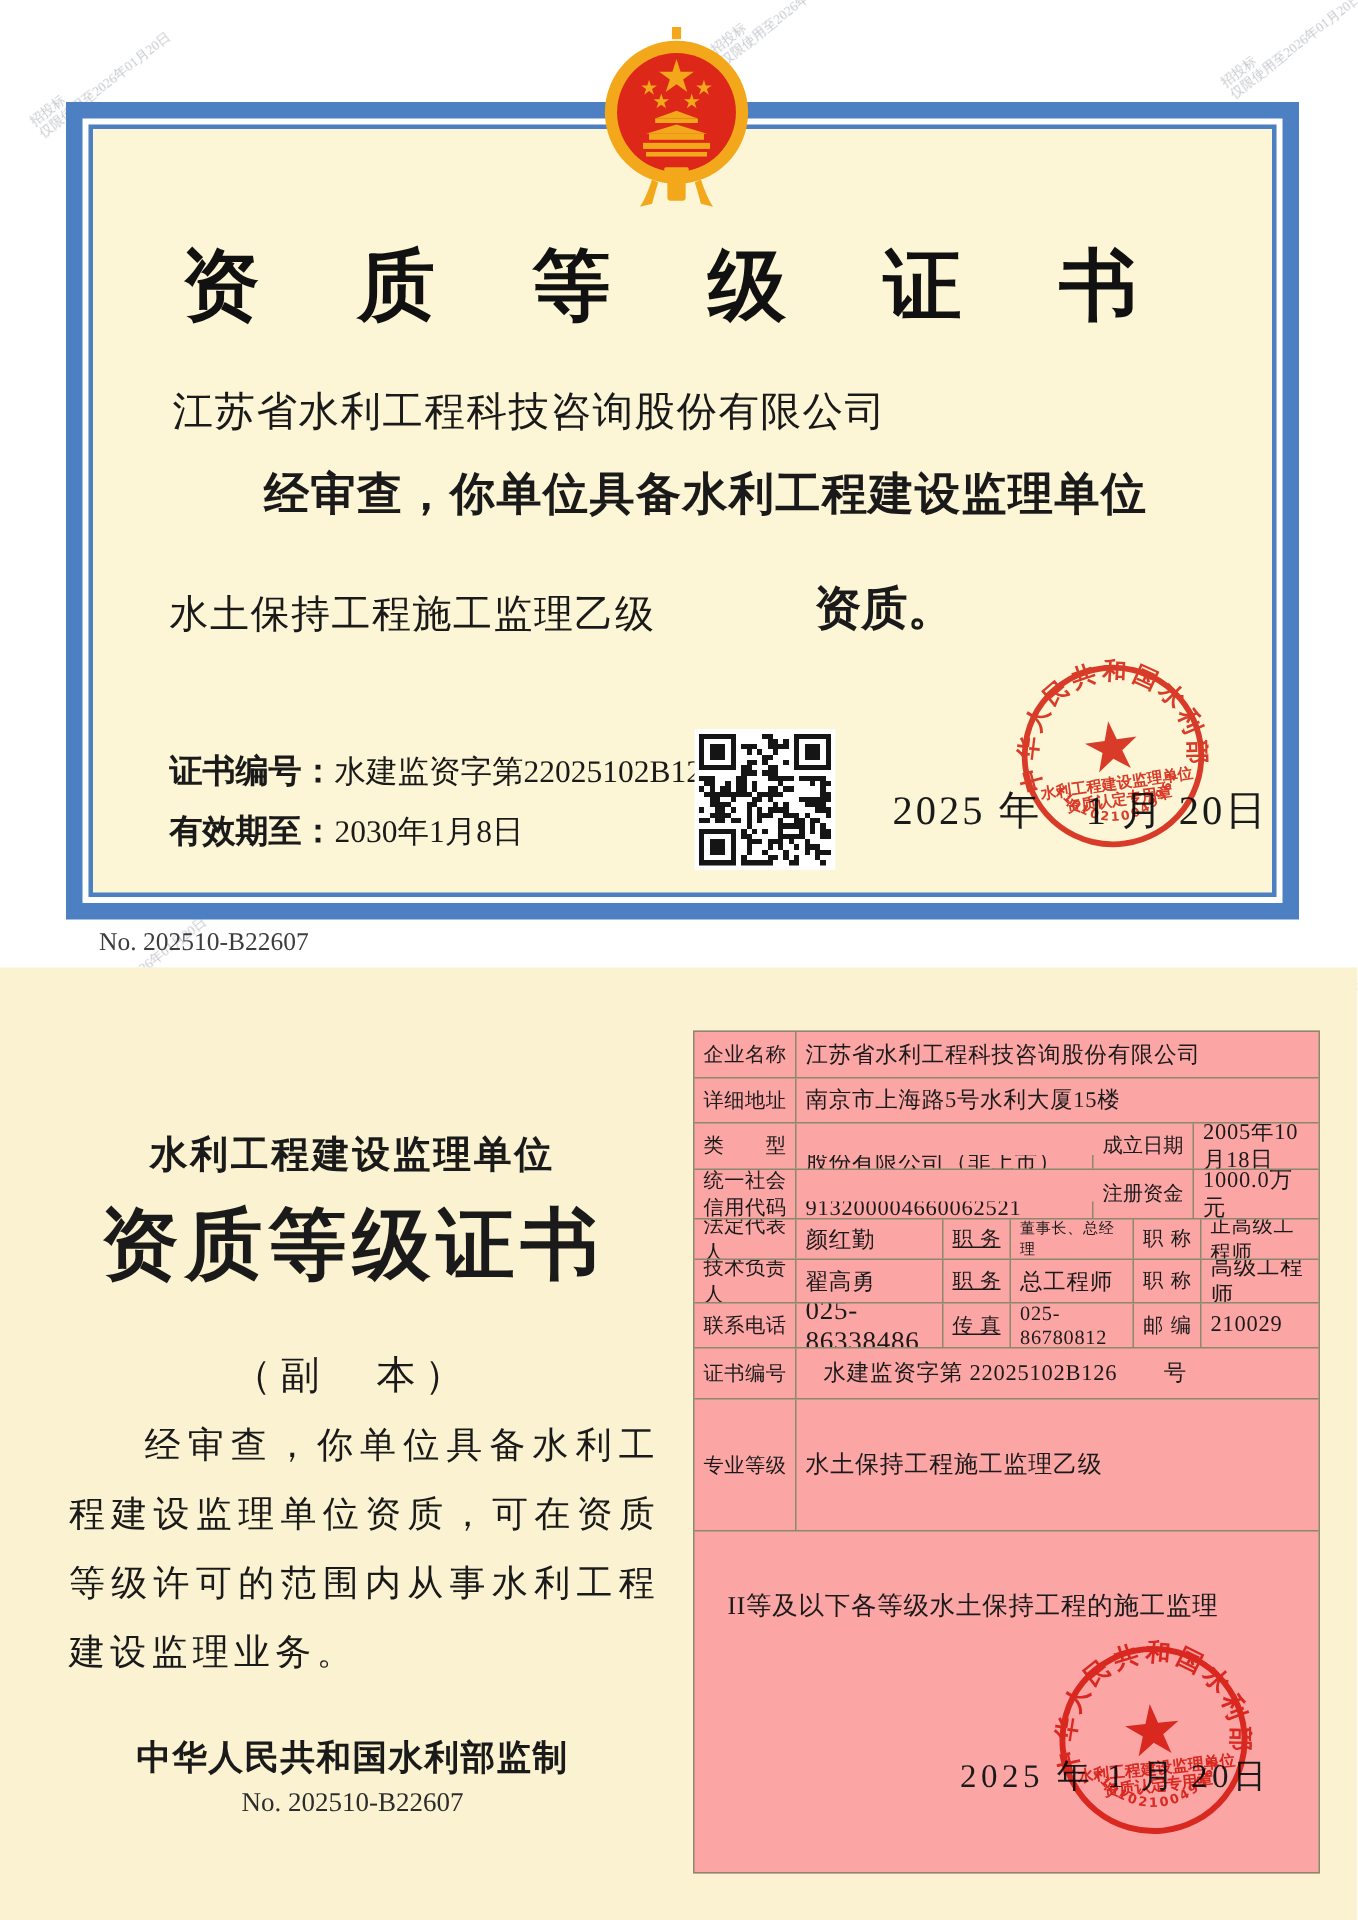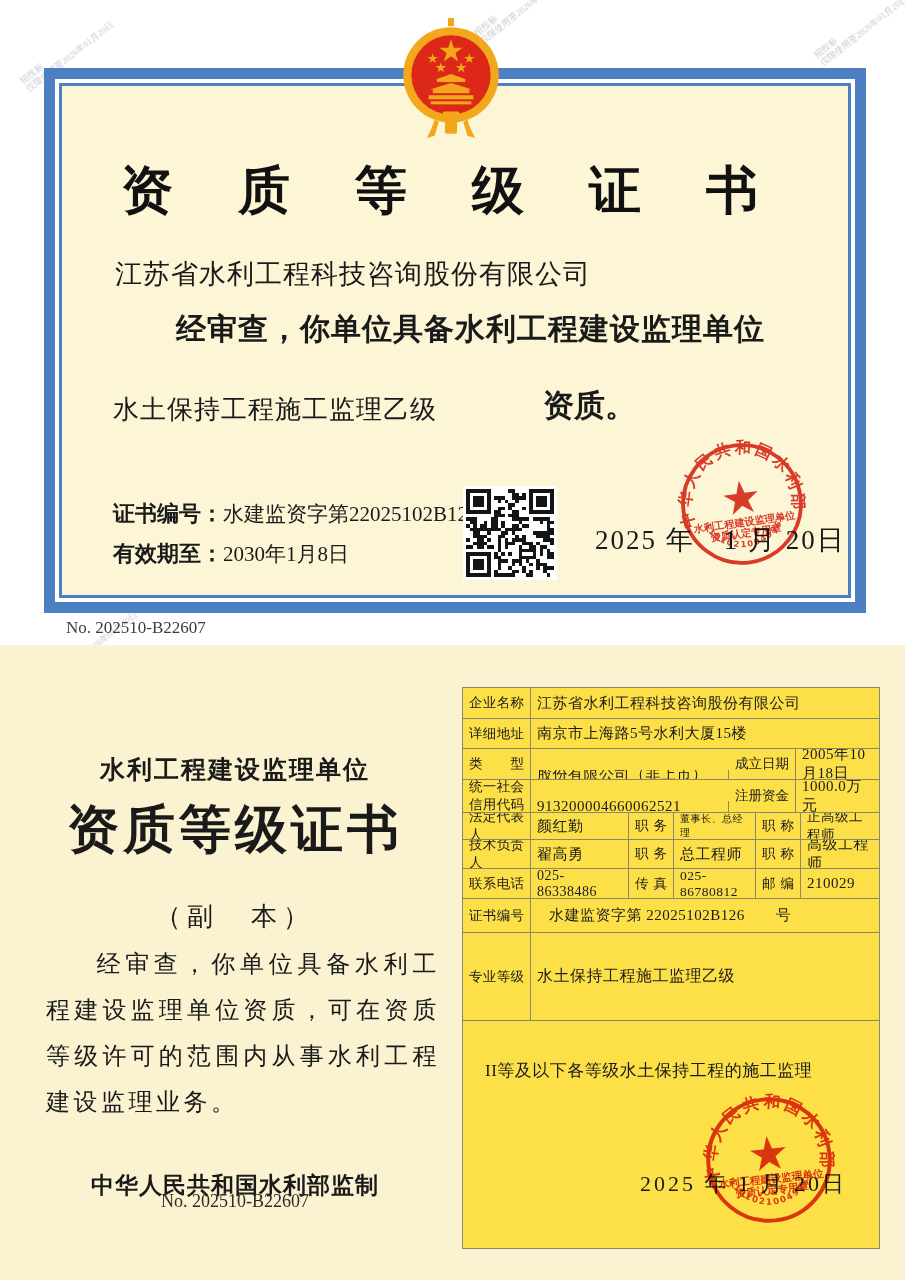--- a/index.html
+++ b/index.html
@@ -60,44 +60,44 @@
   
   .bottom{left:0;top:645px;width:905px;height:635px;background:#faf2d0;}
   .h-small{left:35px;top:108px;width:400px;text-align:center;font-size:25px;font-weight:bold;letter-spacing:2px;}
   .h-large{left:35px;top:150px;width:400px;text-align:center;font-size:52px;font-weight:bold;letter-spacing:4px;font-family:Liberation Serif, serif;}
   .h-sub{left:35px;top:254px;width:400px;text-align:center;font-size:26px;letter-spacing:6px;}
   .para{
     left:46px;top:296px;width:394px;
     font-size:24px;line-height:46px;letter-spacing:3.5px;
     text-indent:2.1em;text-align:justify;
   }
-  .f-issuer{left:35px;top:511px;width:400px;text-align:center;font-size:23px;font-weight:bold;letter-spacing:1px;margin-top:14px;}
+  .f-issuer{left:35px;top:511px;width:400px;text-align:center;font-size:23px;font-weight:bold;letter-spacing:1px;}
   .f-no{left:35px;top:546px;width:400px;text-align:center;font-size:18px;color:#2c2c2c;}
   
   .cert-table{
     position:absolute;left:462px;top:42px;width:418px;height:562px;
     border:1.5px solid #8b8870;box-sizing:border-box;
     display:flex;flex-direction:column;
-    background:#fde047;
+    background:#fca5a5;
     font-size:15px;
   }
   .trow{display:flex;flex-direction:row;box-sizing:border-box;border-bottom:1px solid #8b8870;}
   .trow:last-child{border-bottom:none;}
   .tc{box-sizing:border-box;border-right:1px solid #8b8870;display:flex;align-items:center;padding:2px 6px;overflow:hidden;}
   .tc:last-child{border-right:none;}
   .lbl{font-size:13.5px;padding:2px 6px;}
   .lbl span{display:block;width:100%;text-align:justify;text-align-last:justify;}
   .val{font-size:15px;letter-spacing:.5px;}
   .w-lbl{width:68px;flex:none;}
   .w-full{flex:1;}
   .w-v4{width:198px;flex:none;margin-top:21px;}
   .w-l4{width:67px;flex:none;}
   .w-v4b{flex:1;}
   .w-v6a{width:98px;flex:none;}
-  .w-l6{width:45px;flex:none;}
+  .w-l6{width:45px;flex:none;text-decoration:underline;}
   .w-v6b{width:82px;flex:none;}
   .w-l6b{width:45px;flex:none;}
   .w-v6c{flex:1;}
   .scope-cell{position:relative;flex:1;border-bottom:none;}
   .scope-head{
     position:absolute;left:0;top:6px;width:100%;text-align:center;
     font-size:22px;letter-spacing:38px;text-indent:38px;font-weight:500;white-space:nowrap;
   }
   .scope-text{position:absolute;left:22px;top:38px;font-size:17px;letter-spacing:.5px;}
   .scope-date{position:absolute;right:32px;top:148px;font-size:22px;letter-spacing:3px;white-space:nowrap;}
@@ -476,21 +476,21 @@
       <div class="tc val w-v6b">总工程师</div>
       <div class="tc lbl w-l6b">
           <span>职称</span>
         </div>
       <div class="tc val w-v6c">高级工程师</div>
     </div>
     <div class="trow" style="height:30px">
       <div class="tc lbl w-lbl">
           <span>联系电话</span>
         </div>
-      <div class="tc val w-v6a" style="font-size:14px">025-86338486</div>
+      <div class="tc val w-v6a" style="font-size:18px">025-86338486</div>
       <div class="tc lbl w-l6">
           <span>传真</span>
         </div>
       <div class="tc val w-v6b" style="font-size:13.5px">025-86780812</div>
       <div class="tc lbl w-l6b">
           <span>邮编</span>
         </div>
       <div class="tc val w-v6c">210029</div>
     </div>
     <div class="trow" style="height:34px">

